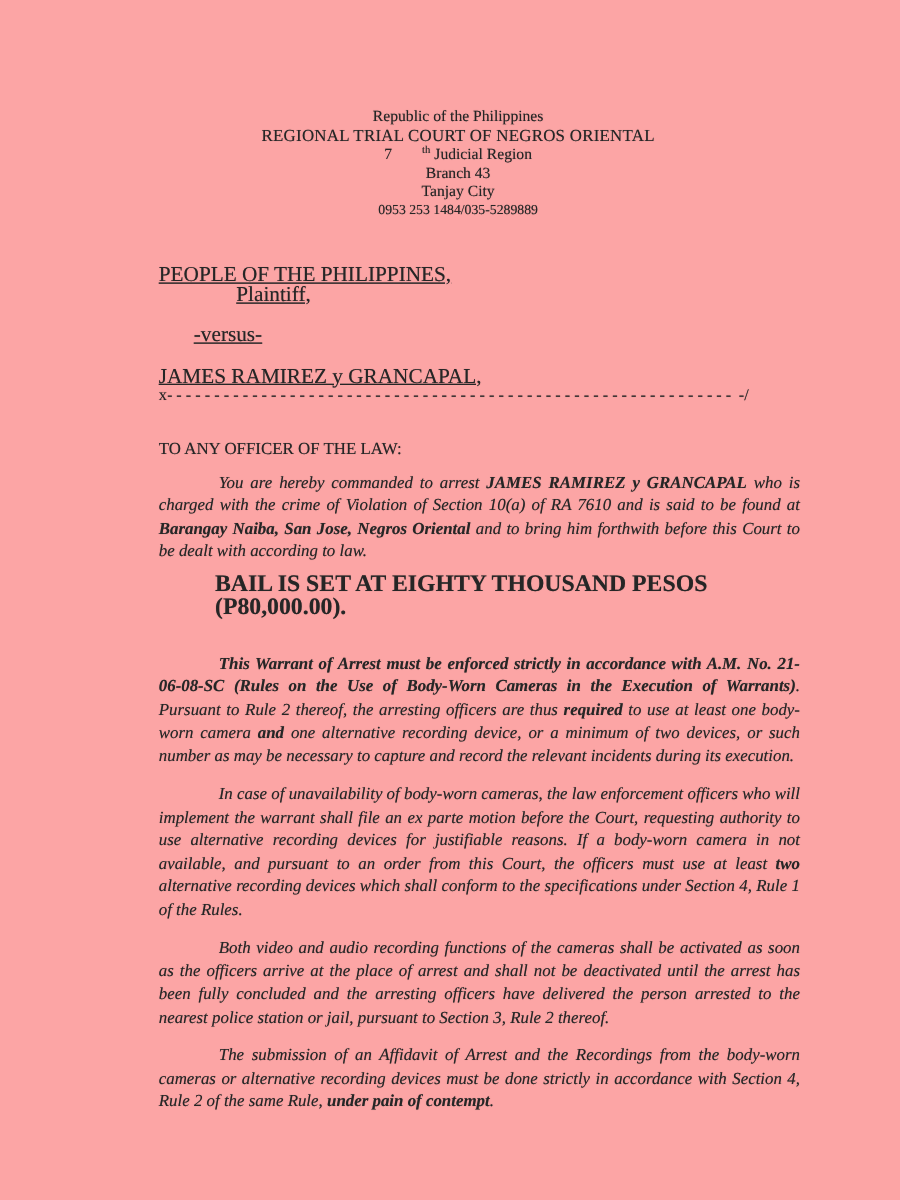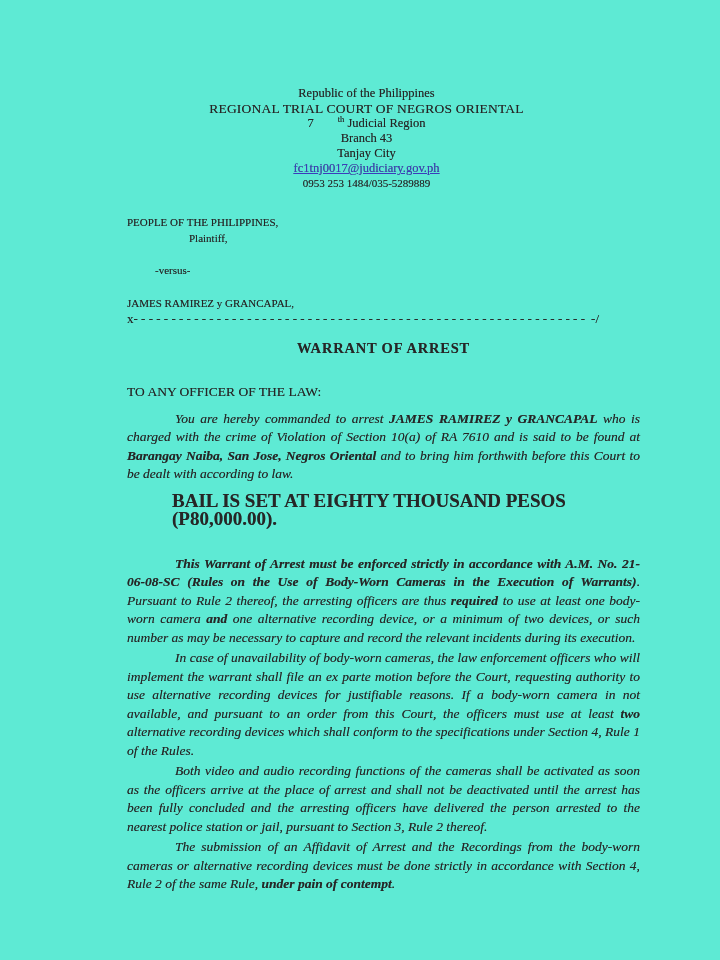--- a/index.html
+++ b/index.html
@@ -9,21 +9,21 @@
     height: 960px;
     background: #ffffff;
     overflow: hidden;
   }
   .page {
     position: relative;
     width: 720px;
     height: 960px;
     box-sizing: border-box;
     padding: 86px 80px 0 127px;
-    background: #5eead4;
+    background: #fca5a5;
     color: #262626;
     font-family: "Liberation Serif", "DejaVu Serif", serif;
     text-shadow: 0 0 0.6px rgba(45,45,45,0.55);
   }
   
   .court-header {
     position: relative;
     left: -17px;
     text-align: center;
     font-size: 12.5px;
@@ -40,24 +40,25 @@
     margin-left: 24px;
   }
   .court-header a.email {
     color: #3c3cbd;
     text-decoration: underline;
     cursor: pointer;
   }
   .court-header .phone { font-size: 11px; }
   
   .caption {
-    margin-top: 24px;
+    margin-top: 36px;
     display: flex;
-    font-size: 11px;
+    font-size: 17px;
     line-height: 15.5px;
+    text-decoration: underline;
   }
   .caption .left-col  { width: 298px; flex: none; }
   .caption .right-col { flex: 1; }
   .cap-line { white-space: nowrap; }
   .plaintiff-role { padding-left: 62px; }
   .versus        { padding-left: 28px; margin-top: 17px; }
   .accused-name  { margin-top: 17px; }
   .accused-role  { padding-left: 65px; }
   .case-number   { font-weight: bold; }
   .charge-line1  { margin-top: 33px; }
@@ -90,21 +91,21 @@
   }
   .body-par {
     margin: 0;
     margin-top: 10px;
     font-size: 13.5px;
     line-height: 18.5px;
     text-align: justify;
     text-indent: 48px;
     font-style: italic;
   }
-  .body-par + .body-par { margin-top: 2px; }
+  .body-par + .body-par { margin-top: 12px; }
   .bail-line {
     margin-top: 8px;
     padding-left: 45px;
     font-weight: bold;
     font-size: 19px;
     line-height: 18.5px;
   }
   .par-after-bail { margin-top: 26px; }
   b, .seg-b { font-weight: bold; }
 </style>
@@ -112,40 +113,38 @@
 <body>
 
 <div class="page">
 
   <div class="court-header">
     <div>Republic of the Philippines</div>
     <div class="court-name">REGIONAL TRIAL COURT OF NEGROS ORIENTAL</div>
     <div><span>7</span><sup>th</sup><span> Judicial Region</span></div>
     <div>Branch 43</div>
     <div>Tanjay City</div>
-    <div><a class="email">fc1tnj0017@judiciary.gov.ph</a></div>
     <div class="phone">0953 253 1484/035-5289889</div>
   </div>
 
   <div class="caption">
     <div class="left-col">
       <div class="cap-line">PEOPLE OF THE PHILIPPINES,</div>
       <div class="cap-line plaintiff-role">Plaintiff,</div>
       <div class="cap-line versus">-versus-</div>
       <div class="cap-line accused-name">JAMES RAMIREZ y GRANCAPAL,</div>
     </div>
   </div>
 
   <div class="caption-rule">
     <span>x</span>
     <span class="dashes">- - - - - - - - - - - - - - - - - - - - - - - - - - - - - - - - - - - - - - - - - - - - - - - - - - - - - - - - - - - - </span>
     <span>-/</span>
   </div>
 
-  <div class="doc-title">WARRANT OF ARREST</div>
 
   <div class="salutation">TO ANY OFFICER OF THE LAW:</div>
 
   <p class="body-par"><span>You are hereby commanded to arrest </span><span class="seg-b">JAMES RAMIREZ y GRANCAPAL</span><span> who is charged with the crime of Violation of Section 10(a) of RA 7610 and is said to be found at </span><span class="seg-b">Barangay Naiba, San Jose, Negros Oriental</span><span> and to bring him forthwith before this Court to be dealt with according to law.</span></p>
 
   <div class="bail-line">BAIL IS SET AT EIGHTY THOUSAND PESOS (P80,000.00).</div>
 
   <p class="body-par par-after-bail"><span class="seg-b">This Warrant of Arrest must be enforced strictly in accordance with A.M. No. 21-06-08-SC (Rules on the Use of Body-Worn Cameras in the Execution of Warrants)</span><span>.  Pursuant to Rule 2 thereof, the arresting officers are thus </span><span class="seg-b">required</span><span> to use at least one body-worn camera </span><span class="seg-b">and</span><span> one alternative recording device, or a minimum of two devices, or such number as may be necessary to capture and record the relevant incidents during its execution.</span></p>
 
   <p class="body-par"><span>In case of unavailability of body-worn cameras, the law enforcement officers who will implement the warrant shall file an ex parte motion before the Court, requesting authority to use alternative recording devices for justifiable reasons.   If a body-worn camera in not available, and pursuant to an order from this Court, the officers must use at least </span><span class="seg-b">two</span><span> alternative recording devices which shall conform to the specifications under Section 4, Rule 1 of the Rules.</span></p>

